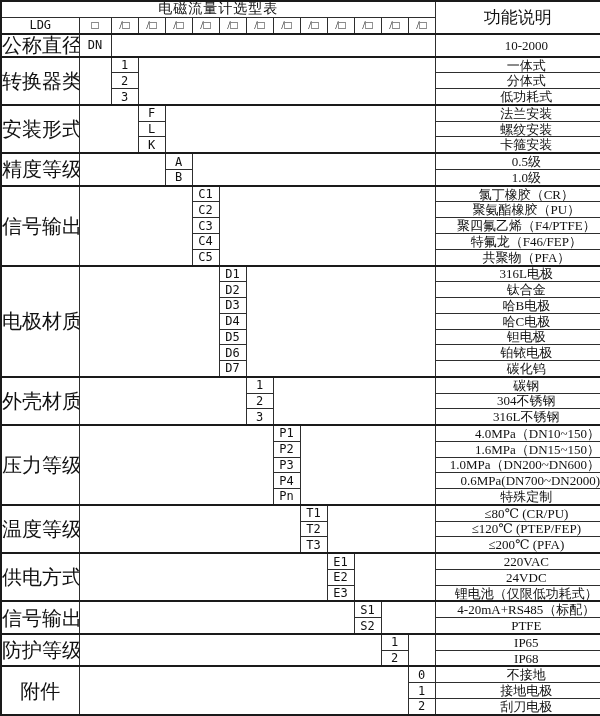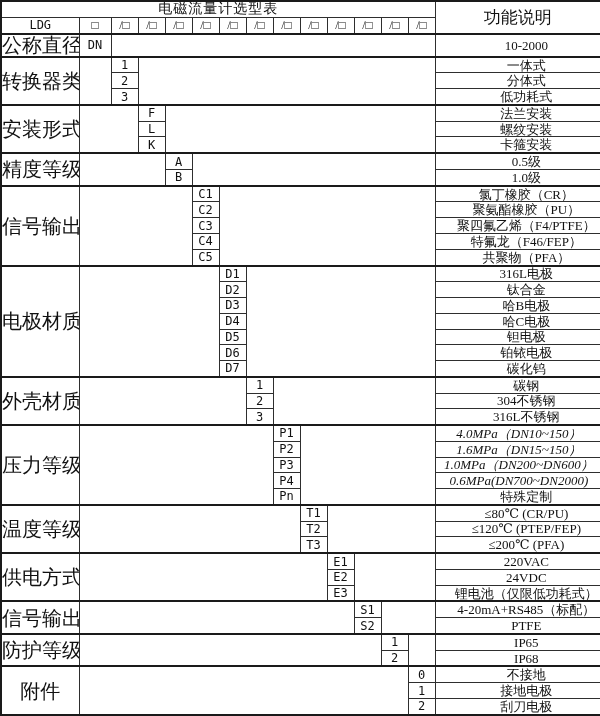--- a/index.html
+++ b/index.html
@@ -28,21 +28,21 @@
   td.title{font-size:14px;letter-spacing:1px;}
   td.deschd{font-size:17px;}
   td.cat{font-size:20px;}
   td.code, td.mono{
     font-family:"DejaVu Sans Mono","Liberation Mono",monospace;
     font-size:12px;
     margin-top:20px;
   }
   td.box{font-size:12px;padding:0;}
   td.desc{font-size:13px;padding-left:17px;}
-  td.desc.left{text-align:center;padding-left:2px;font-style:italic;}
+  td.desc.left{text-align:right;padding-left:2px;}
   td.empty{border-color:#2e2e2e;}
 </style>
 </head>
 <body>
 
 <table>
   <colgroup>
     <col style="width:78px">
       <col style="width:32px">
     <col style="width:27px">

